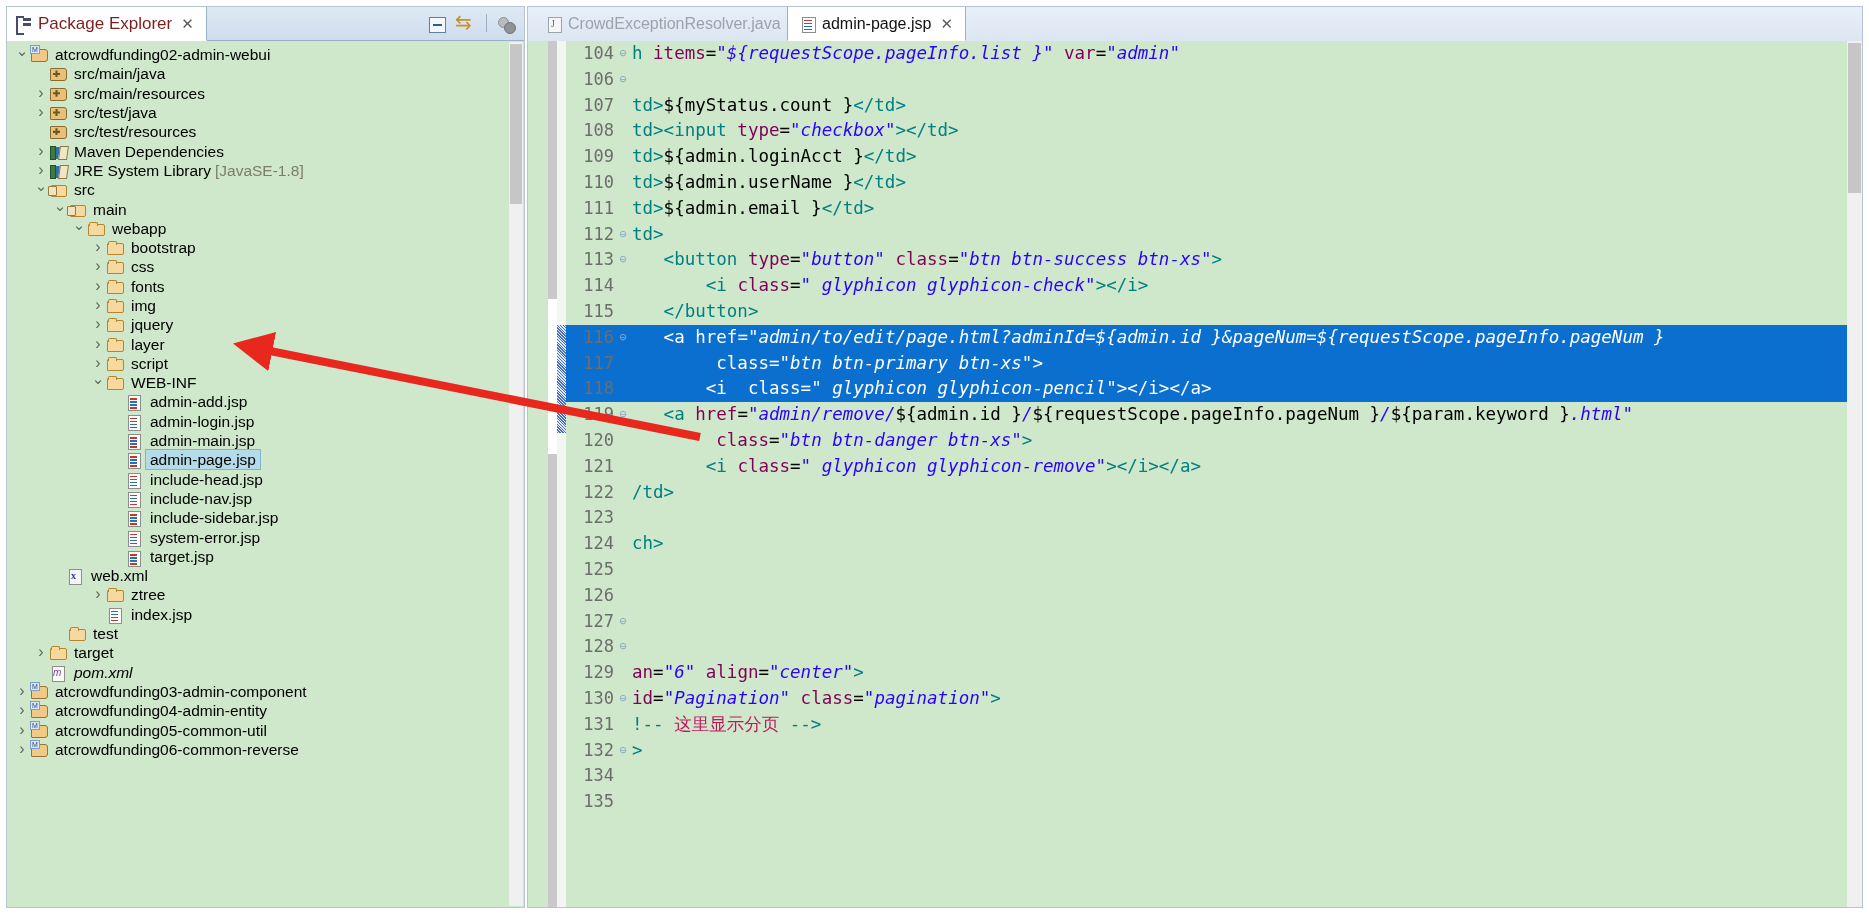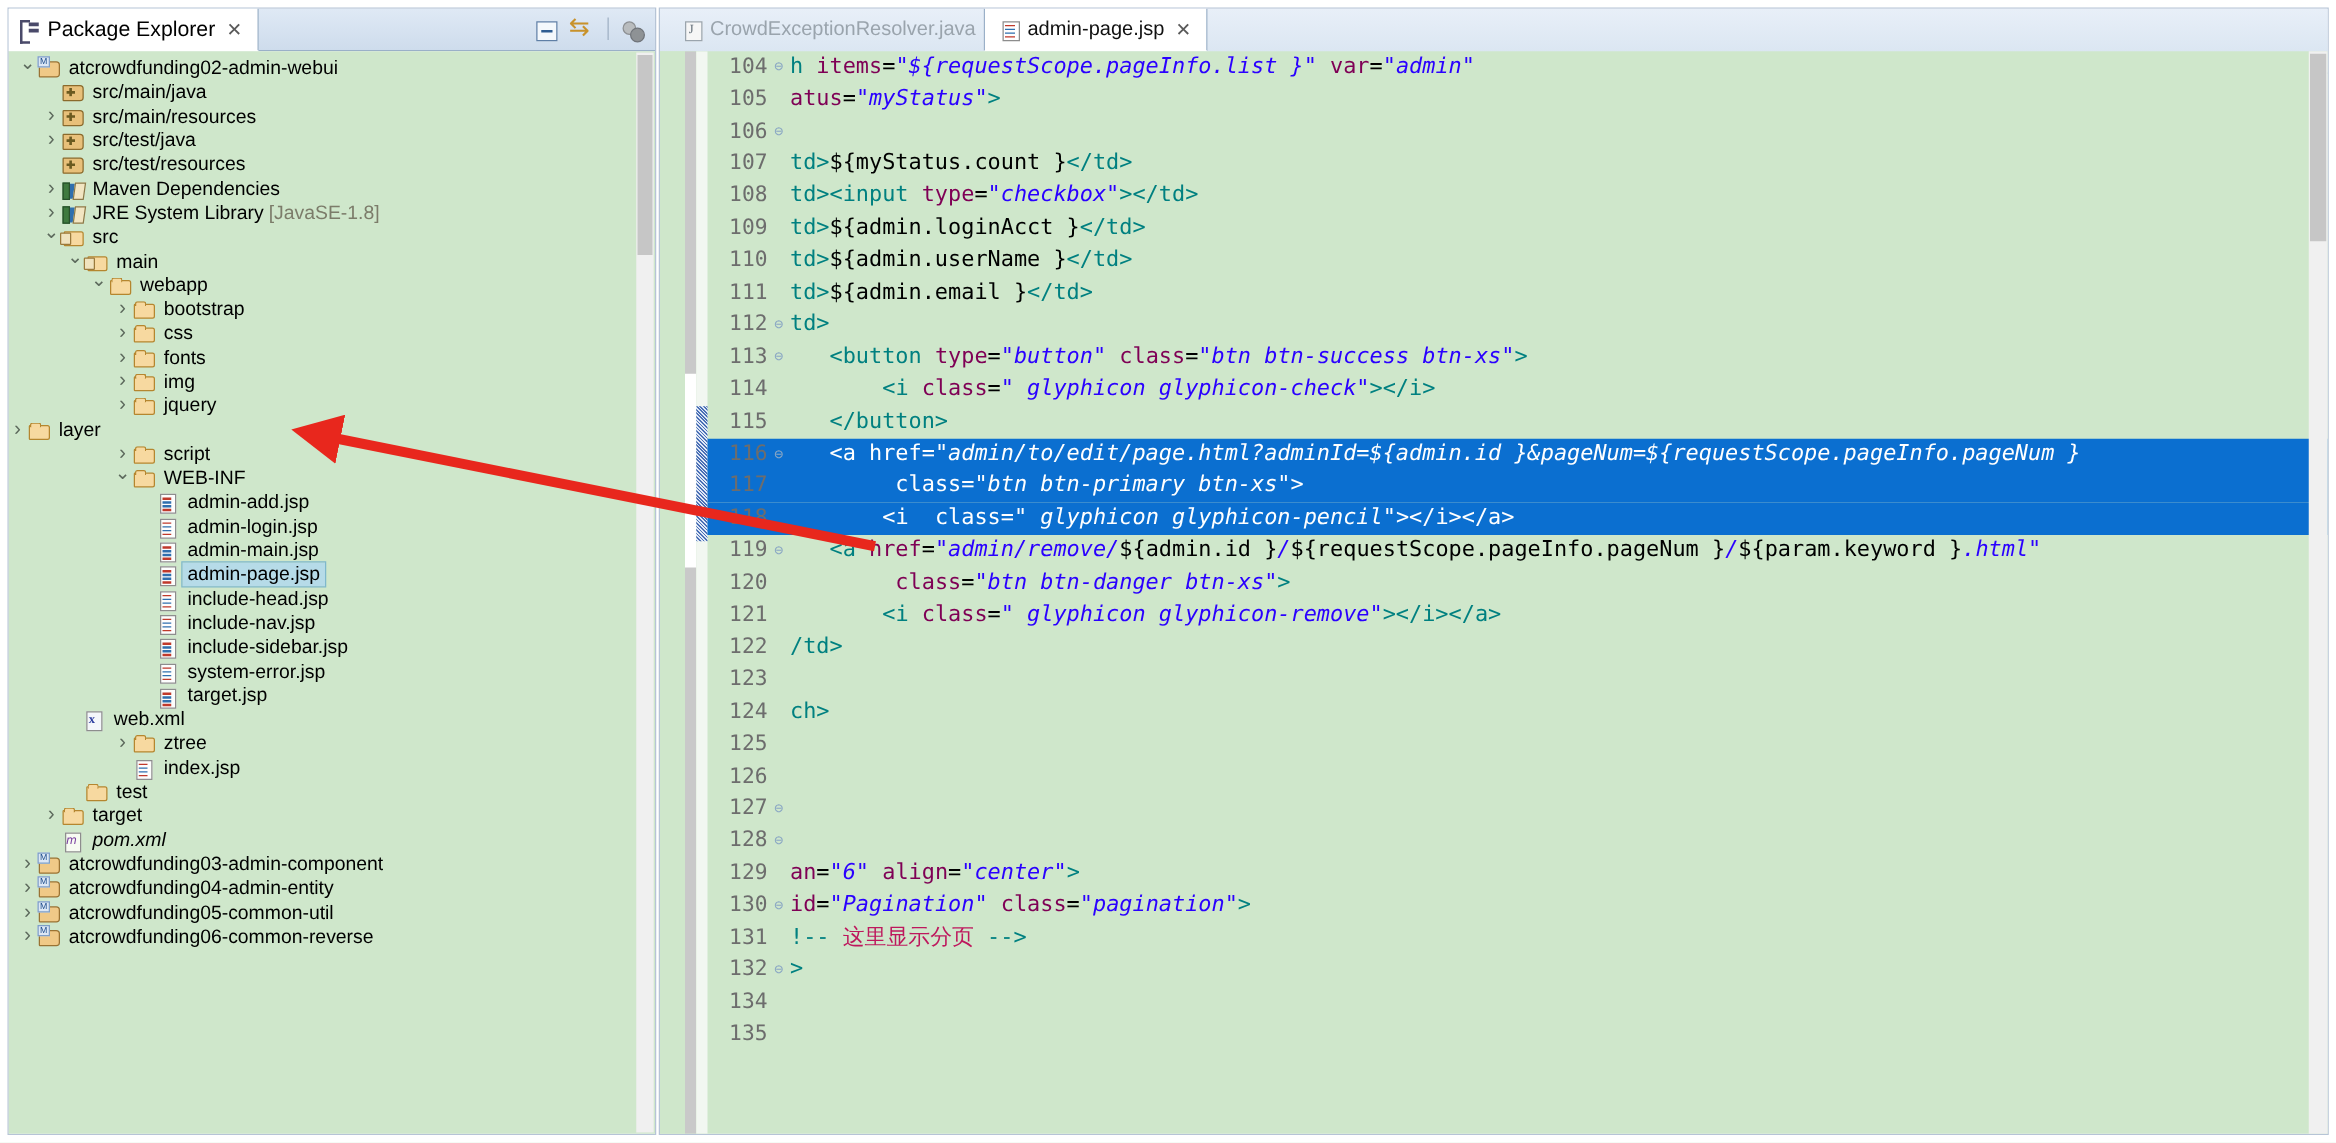--- a/index.html
+++ b/index.html
@@ -10,21 +10,21 @@
 
   
   .pkg-panel { position:absolute; left:6px; top:6px; width:519px; height:902px;
                background:#ffffff; border:1px solid #b6c4d6; }
   .pkg-tabrow { position:relative; height:34px; background:linear-gradient(#dfe9f5,#cedcec);
                 border-bottom:1px solid #9ab0c8; }
   .pkg-tab { position:absolute; left:0; top:0; height:34px; padding:0 12px 0 8px;
              display:flex; align-items:center; gap:6px;
              background:#ffffff; border-right:1px solid #9ab0c8;
              border-bottom:1px solid #fff; }
-  .pkg-tab-title { font-size:17px; color:#000000; white-space:nowrap; }
+  .pkg-tab-title { font-size:17px; color:#7f1d1d; white-space:nowrap; }
   .tab-close { font-size:15px; color:#5a5a5a; margin-left:3px; }
   .pkg-ico { width:17px; height:17px; position:relative; flex:0 0 17px; }
   .pkg-ico::before { content:""; position:absolute; left:1px; top:1px; width:6px; height:15px;
                      border:2px solid #4a4a6a; border-right:none; }
   .pkg-ico::after { content:""; position:absolute; left:8px; top:3px; width:8px; height:3px;
                     background:#4a4a6a; box-shadow:0 5px 0 #4a4a6a, 0 -0px 0 #4a4a6a; }
 
   .pkg-tools { position:absolute; right:6px; top:4px; display:flex; align-items:center; gap:9px; }
   .tbtn { width:22px; height:22px; position:relative; cursor:pointer; }
 
@@ -243,21 +243,21 @@
           <div class="row" style="padding-left: 84px;">
             <span class="arrow closed"></span>
             <span class="ic ic-folder"></span>
             <span class="lbl">img</span>
           </div>
           <div class="row" style="padding-left: 84px;">
             <span class="arrow closed"></span>
             <span class="ic ic-folder"></span>
             <span class="lbl">jquery</span>
           </div>
-          <div class="row" style="">
+          <div class="row" style="padding-left: 84px;">
             <span class="arrow closed"></span>
             <span class="ic ic-folder"></span>
             <span class="lbl">layer</span>
           </div>
           <div class="row" style="padding-left: 84px;">
             <span class="arrow closed"></span>
             <span class="ic ic-folder"></span>
             <span class="lbl">script</span>
           </div>
           <div class="row" style="padding-left: 84px;">
@@ -380,21 +380,20 @@
       </div>
     </div>
     <div class="ed-body">
       <div class="gut-annot"></div>
       <div class="gut-change"></div>
       <div class="gut-chg-sel" id="chgsel" style="top: 258px; height: 154.8px;"></div>
       <div class="gut-overview"></div>
       <div class="gut-ov-mark" id="ovmark" style="top: 283.8px; height: 108.36px;"></div>
       <div class="lines" id="lines">
           <div class="ln"><span class="num">104</span><span class="fold">⊖</span><span class="code"><span class="t">h </span><span class="a">items</span><span class="p">=</span><span class="v">"${requestScope.pageInfo.list }"</span><span class="p"> </span><span class="a">var</span><span class="p">=</span><span class="v">"admin"</span></span></div>
-          <div class="ln"><span class="num">105</span><span class="code"><span class="a">atus</span><span class="p">=</span><span class="v">"myStatus"</span><span class="t">&gt;</span></span></div>
           <div class="ln"><span class="num">106</span><span class="fold">⊖</span><span class="code"></span></div>
           <div class="ln"><span class="num">107</span><span class="code"><span class="t">td&gt;</span><span class="p">${myStatus.count }</span><span class="t">&lt;/td&gt;</span></span></div>
           <div class="ln"><span class="num">108</span><span class="code"><span class="t">td&gt;&lt;input </span><span class="a">type</span><span class="p">=</span><span class="v">"checkbox"</span><span class="t">&gt;&lt;/td&gt;</span></span></div>
           <div class="ln"><span class="num">109</span><span class="code"><span class="t">td&gt;</span><span class="p">${admin.loginAcct }</span><span class="t">&lt;/td&gt;</span></span></div>
           <div class="ln"><span class="num">110</span><span class="code"><span class="t">td&gt;</span><span class="p">${admin.userName }</span><span class="t">&lt;/td&gt;</span></span></div>
           <div class="ln"><span class="num">111</span><span class="code"><span class="t">td&gt;</span><span class="p">${admin.email }</span><span class="t">&lt;/td&gt;</span></span></div>
           <div class="ln"><span class="num">112</span><span class="fold">⊖</span><span class="code"><span class="t">td&gt;</span></span></div>
           <div class="ln"><span class="num">113</span><span class="fold">⊖</span><span class="code"><span class="p">   </span><span class="t">&lt;button </span><span class="a">type</span><span class="p">=</span><span class="v">"button"</span><span class="p"> </span><span class="a">class</span><span class="p">=</span><span class="v">"btn btn-success btn-xs"</span><span class="t">&gt;</span></span></div>
           <div class="ln"><span class="num">114</span><span class="code"><span class="p">       </span><span class="t">&lt;i </span><span class="a">class</span><span class="p">=</span><span class="v">" glyphicon glyphicon-check"</span><span class="t">&gt;&lt;/i&gt;</span></span></div>
           <div class="ln"><span class="num">115</span><span class="code"><span class="p">   </span><span class="t">&lt;/button&gt;</span></span></div>

